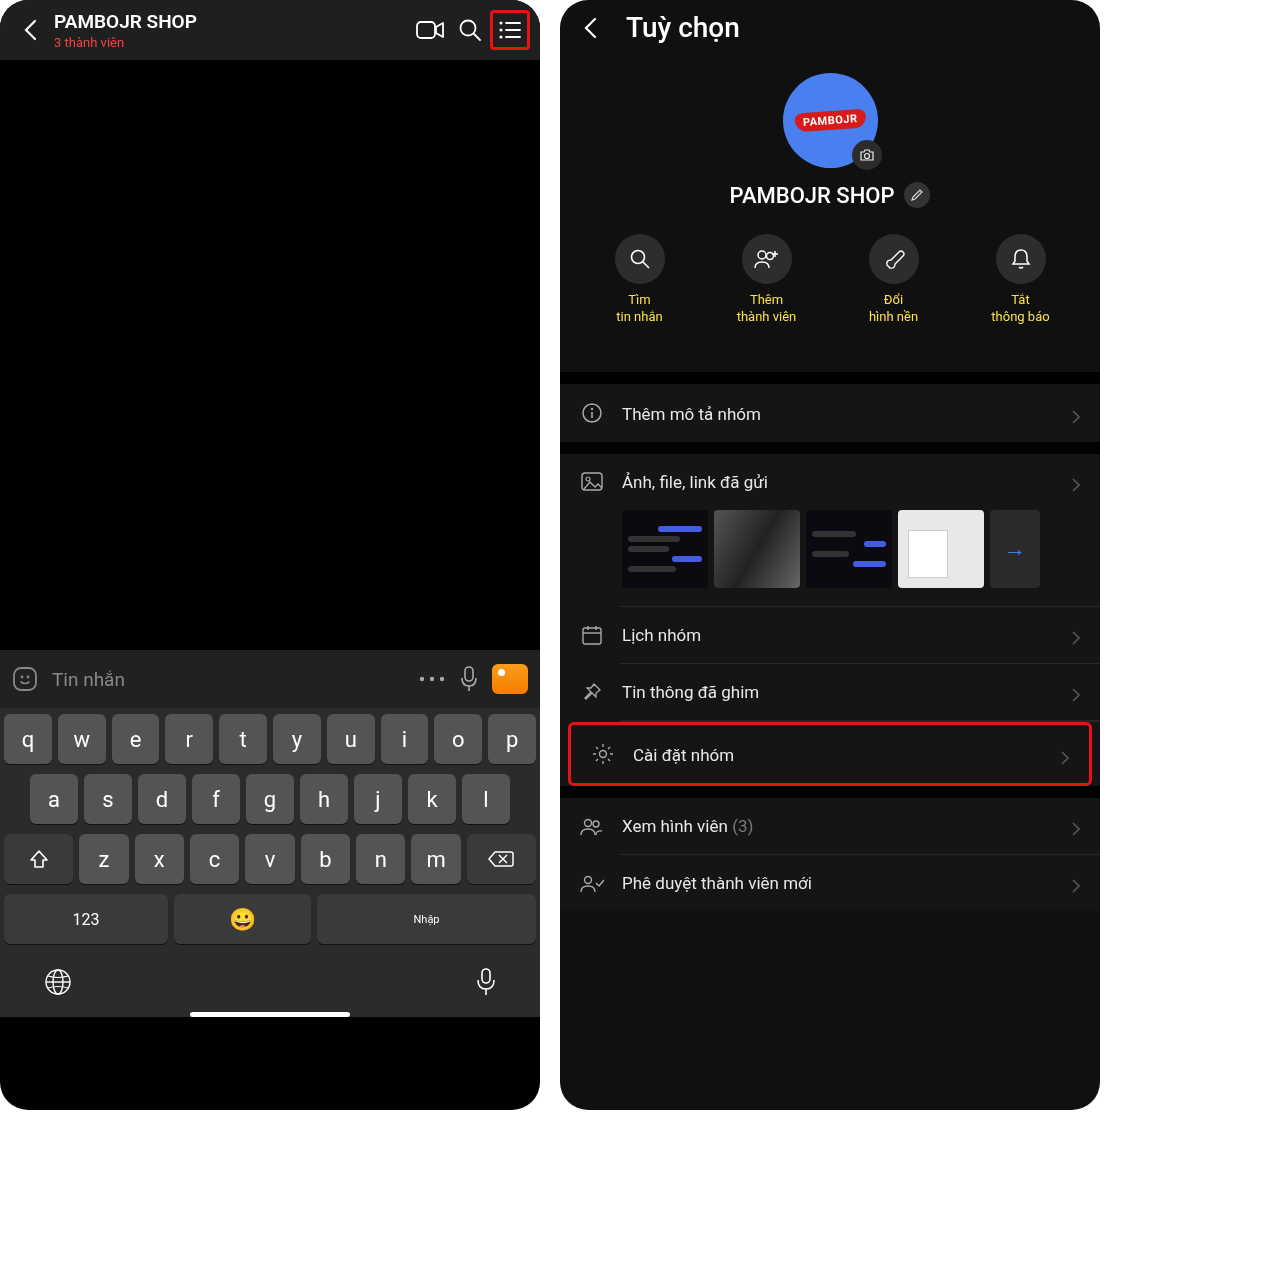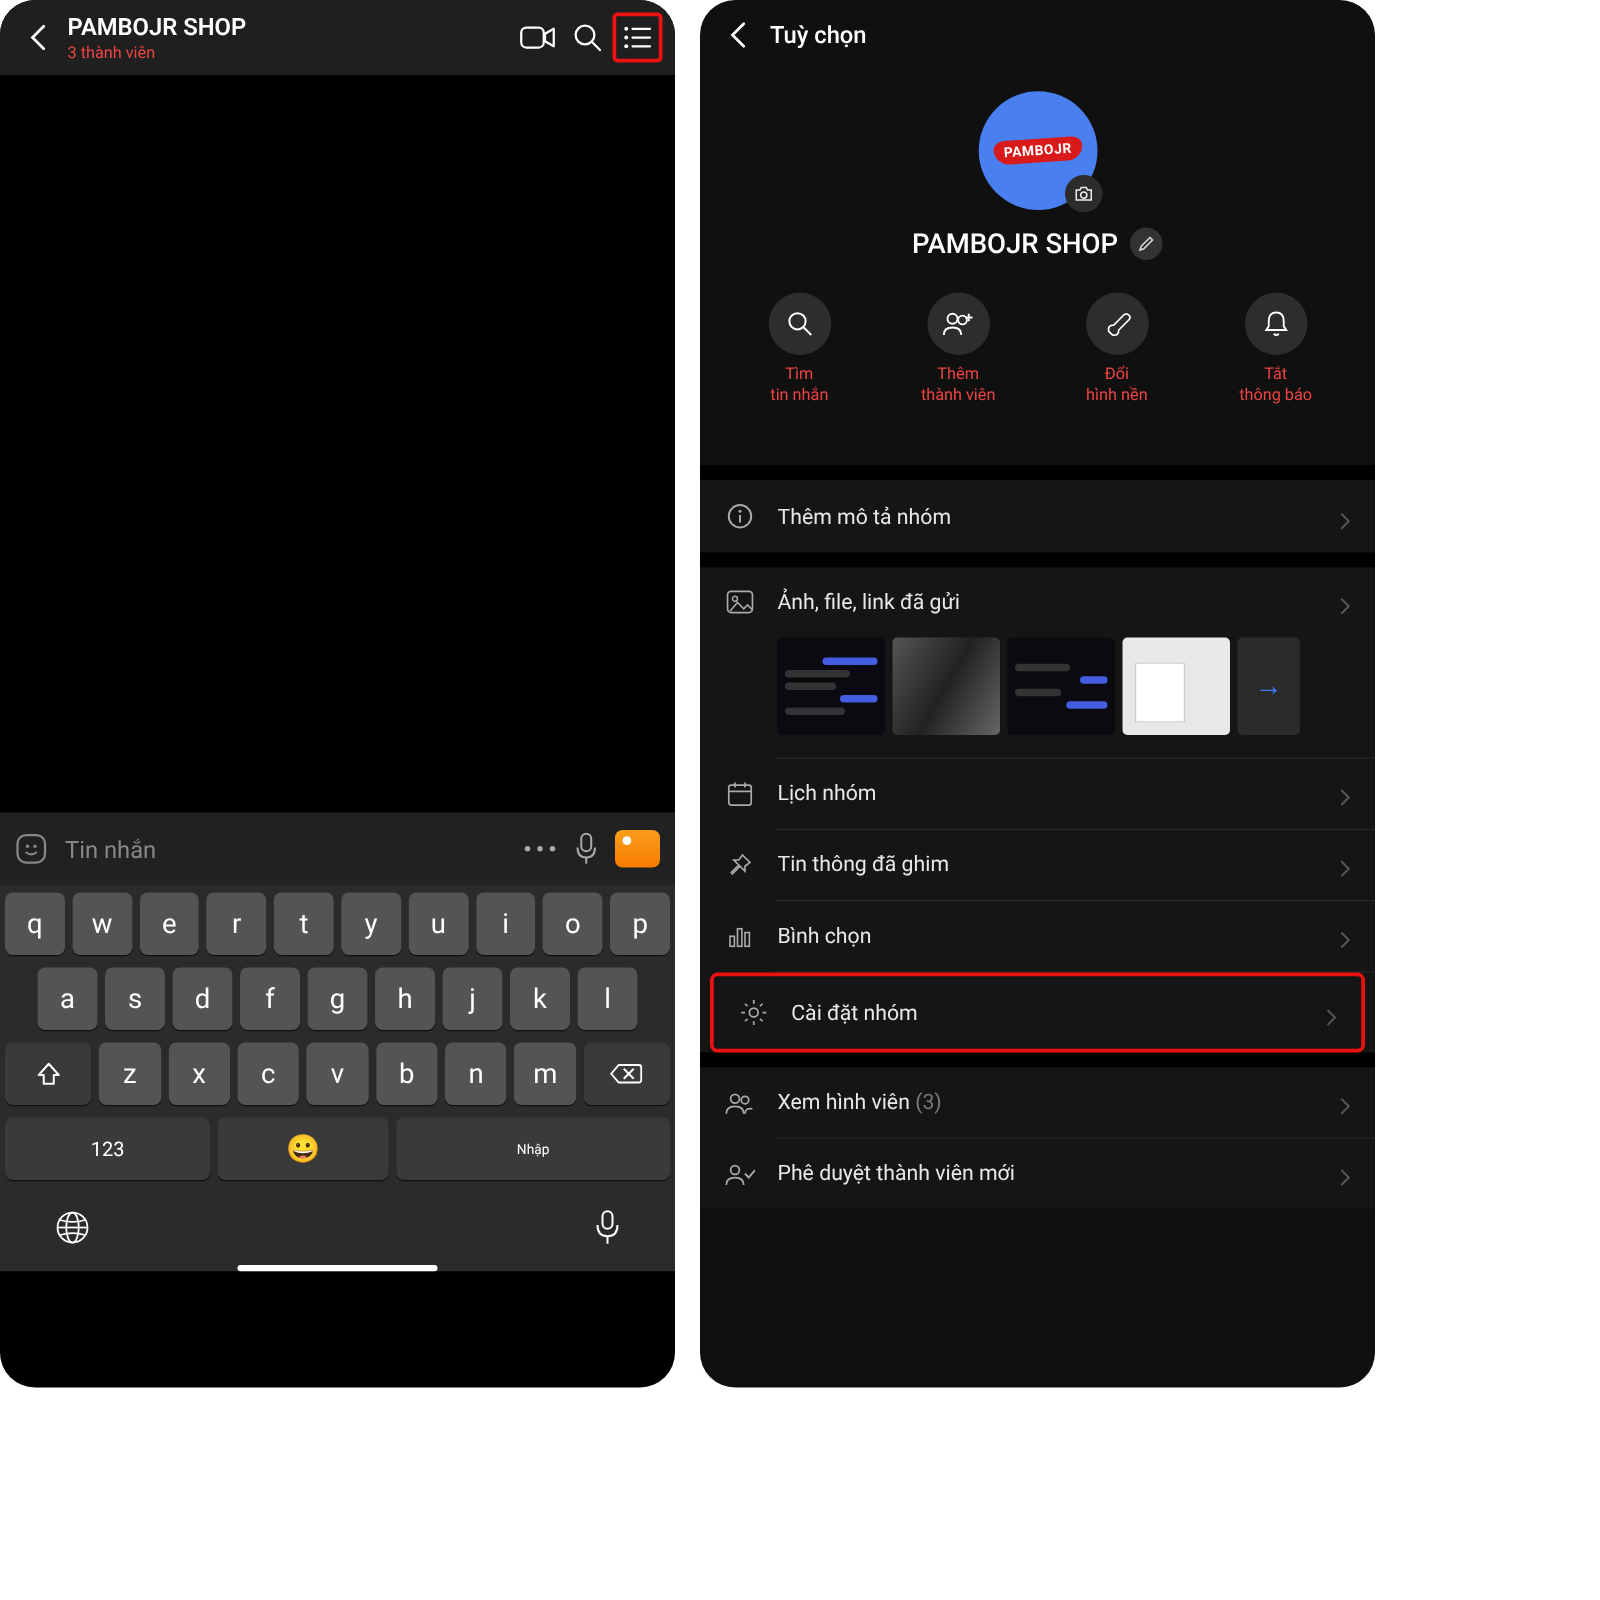--- a/index.html
+++ b/index.html
@@ -78,21 +78,21 @@
   }
   .home-ind {
     width: 160px; height:5px; background:#fff; border-radius:3px;
     margin: 6px auto 10px;
   }
 
   
   .opt-header {
     display:flex; align-items:center; height:55px; padding: 0 10px;
   }
-  .opt-title { font-size:19px; font-weight:500; margin-left:6px; }
+  .opt-title { font-size:28px; font-weight:500; margin-left:16px; }
   .profile-block { text-align:center; padding: 18px 0 24px; }
   .avatar {
     width: 95px; height:95px; border-radius:50%;
     background:#4a7ff0; margin: 0 auto; position:relative;
     display:flex; align-items:center; justify-content:center;
   }
   .avatar .band {
     background:#d81a1a; color:#fff; font-size:11px; font-weight:700;
     padding:3px 8px; border-radius: 10px 10px 14px 14px / 8px 8px 14px 14px;
     transform: rotate(-4deg); letter-spacing:0.5px;
@@ -109,21 +109,21 @@
     display:flex; align-items:center; justify-content:center;
   }
   .actions {
     display:flex; justify-content:space-around; padding: 26px 16px 22px;
   }
   .action { text-align:center; width:110px; }
   .action .circ {
     width:50px; height:50px; border-radius:50%; background:#2d2d2d;
     margin:0 auto 8px; display:flex; align-items:center; justify-content:center;
   }
-  .action .lab { font-size:13px; color:#ef4444; line-height:1.3; }
+  .action .lab { font-size:13px; color:#fde047; line-height:1.3; }
 
   .section-gap { height:12px; background:#000; }
   .list { background:#151515; }
   .item {
     display:flex; align-items:flex-end; gap:18px;
     padding: 18px 20px; position:relative;
   }
   .item .licon { width:24px; display:flex; justify-content:center; color:#aaa; }
   .item .lbl { flex:1; font-size:17px; color:#e8e8e8; }
   .item .count { color:#7a7a7a; font-size:17px; }
@@ -445,33 +445,20 @@
           <svg width="20" height="20" viewBox="0 0 20 20">
             <path d="M12 2 L18 8 L14 11 L14 15 L10 11 L4 17 L3 16 L9 10 L5 6 L9 6 Z" stroke="#aaa" stroke-width="1.3" fill="none"></path>
           </svg>
         </div>
       <div class="lbl">Tin thông đã ghim</div>
       <svg class="chev" width="8" height="14" viewBox="0 0 8 14">
           <path d="M1 1 L7 7 L1 13" stroke="#555" stroke-width="1.6" fill="none"></path>
         </svg>
     </div>
     <hr class="divider">
-    <div class="item">
-      <div class="licon">
-          <svg width="20" height="20" viewBox="0 0 20 20">
-            <rect x="2" y="10" width="3.5" height="8" stroke="#aaa" stroke-width="1.3" fill="none"></rect>
-            <rect x="8" y="4" width="3.5" height="14" stroke="#aaa" stroke-width="1.3" fill="none"></rect>
-            <rect x="14" y="7" width="3.5" height="11" stroke="#aaa" stroke-width="1.3" fill="none"></rect>
-          </svg>
-        </div>
-      <div class="lbl">Bình chọn</div>
-      <svg class="chev" width="8" height="14" viewBox="0 0 8 14">
-          <path d="M1 1 L7 7 L1 13" stroke="#555" stroke-width="1.6" fill="none"></path>
-        </svg>
-    </div>
     <hr class="divider">
     <div class="item red-row">
       <div class="licon">
           <svg width="22" height="22" viewBox="0 0 22 22">
             <circle cx="11" cy="11" r="3.5" stroke="#aaa" stroke-width="1.4" fill="none"></circle>
             <path d="M11 1 V4 M11 18 V21 M1 11 H4 M18 11 H21 M4 4 L6 6 M16 16 L18 18 M18 4 L16 6 M6 16 L4 18" stroke="#aaa" stroke-width="1.4"></path>
           </svg>
         </div>
       <div class="lbl">Cài đặt nhóm</div>
       <svg class="chev" width="8" height="14" viewBox="0 0 8 14">

